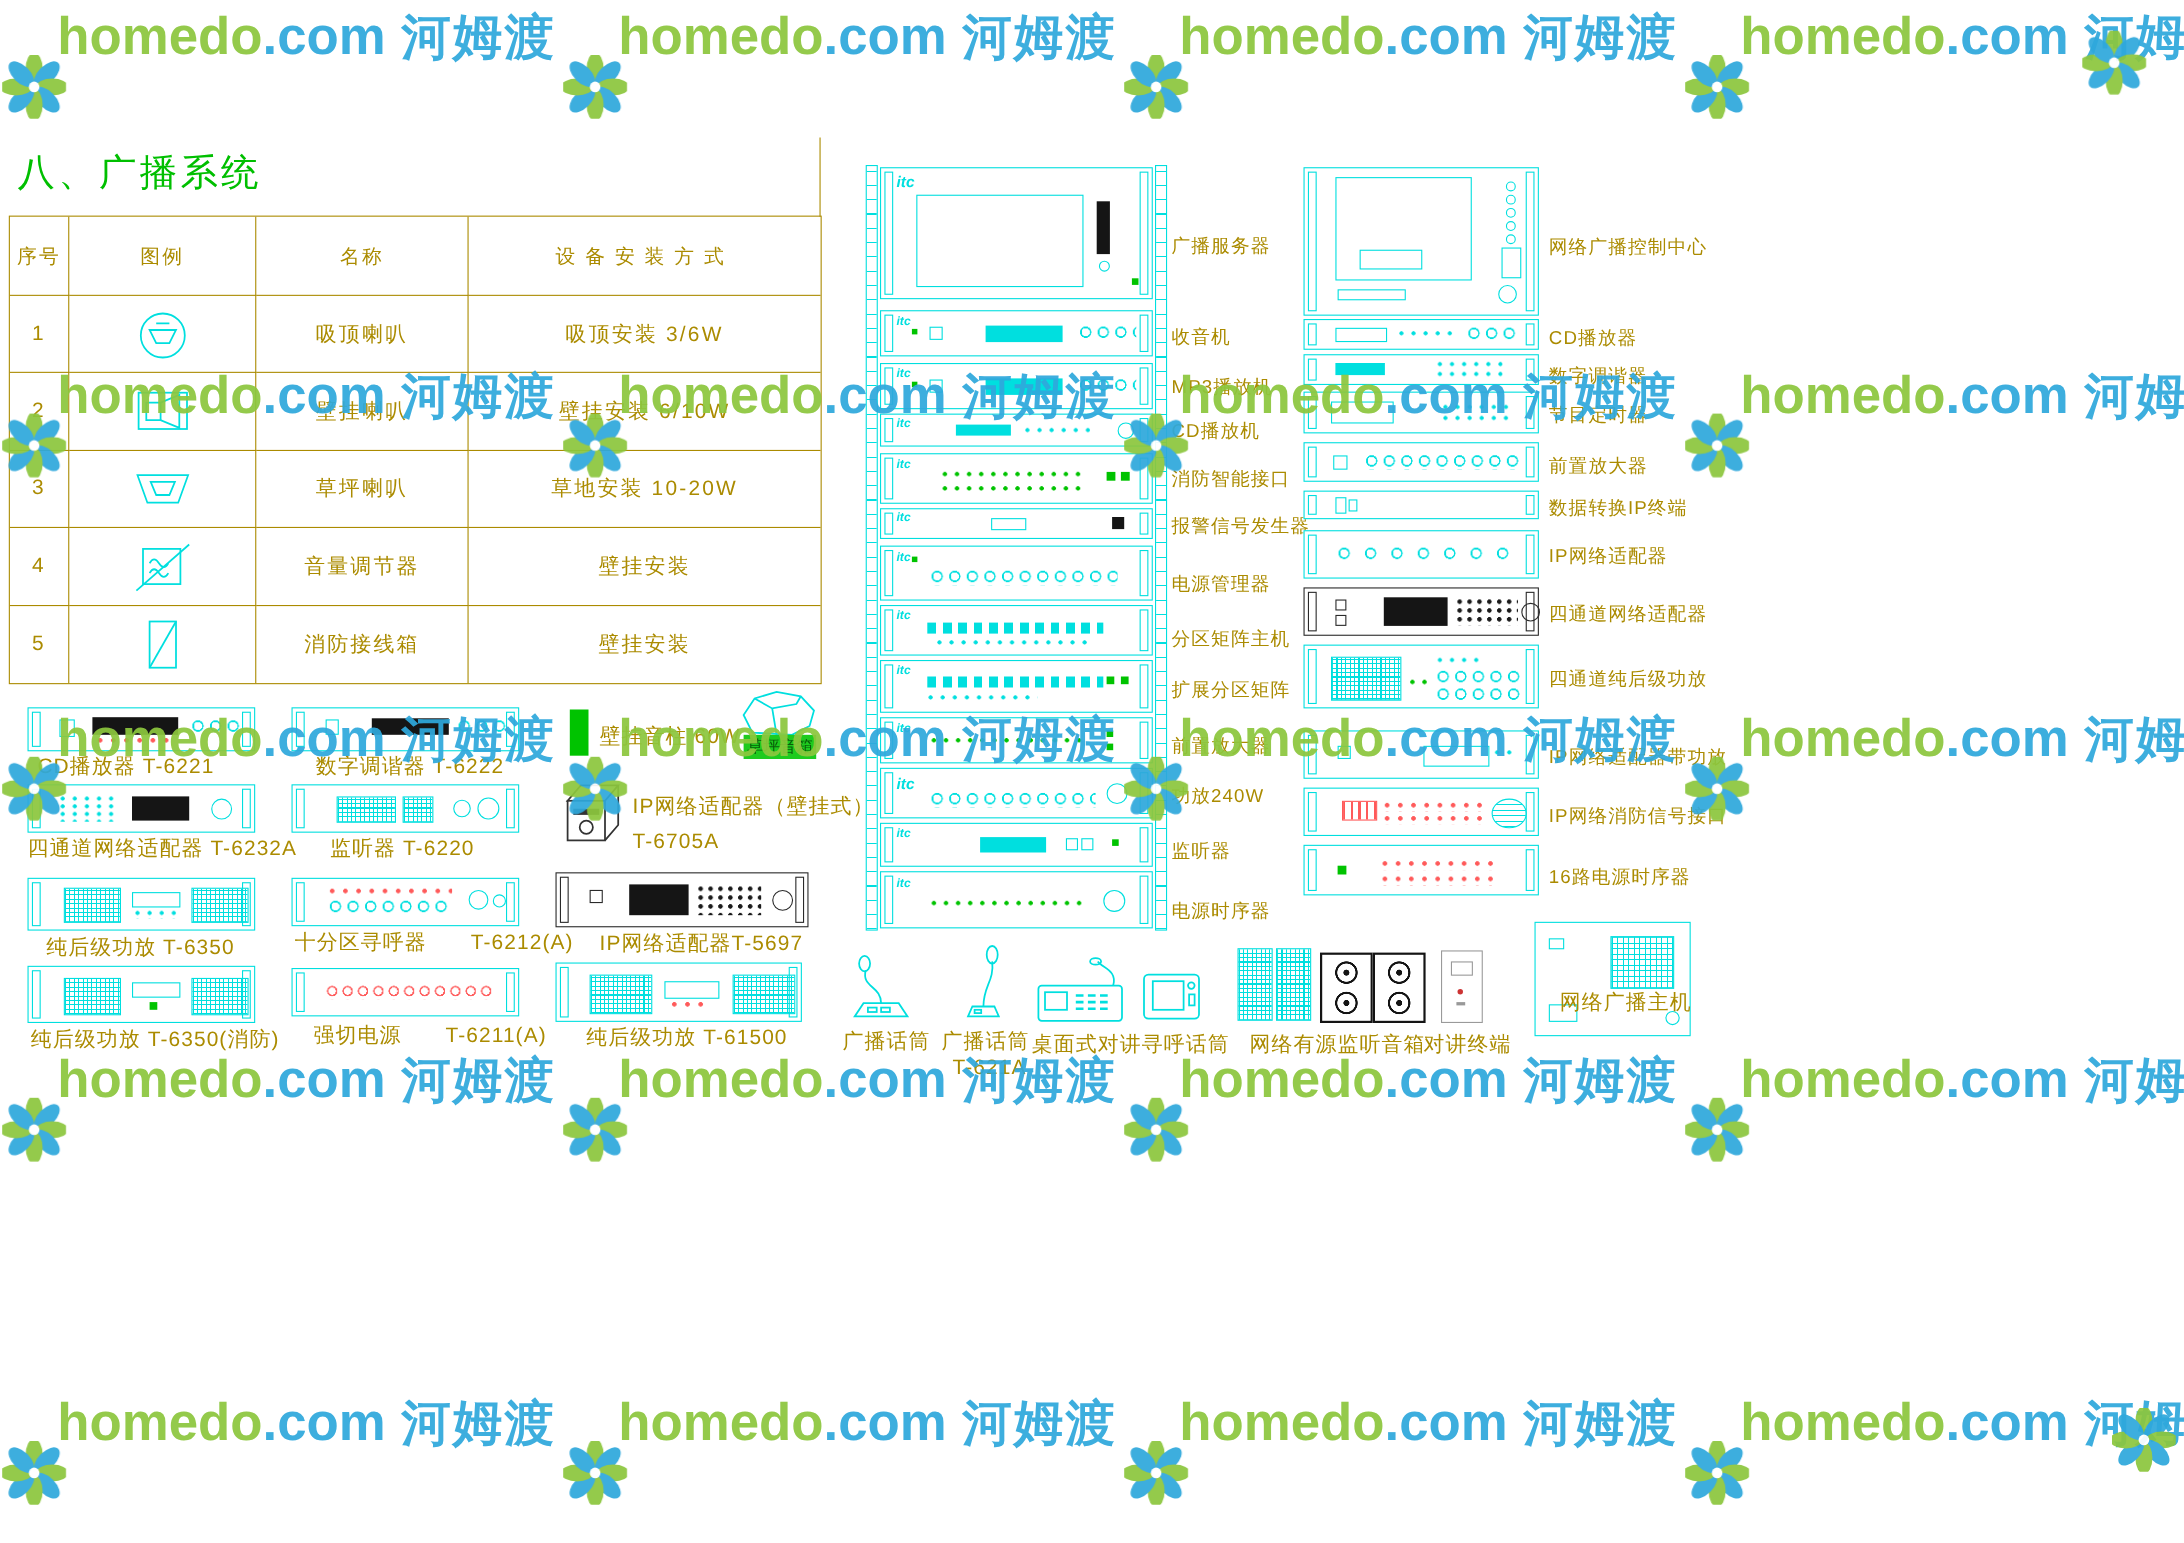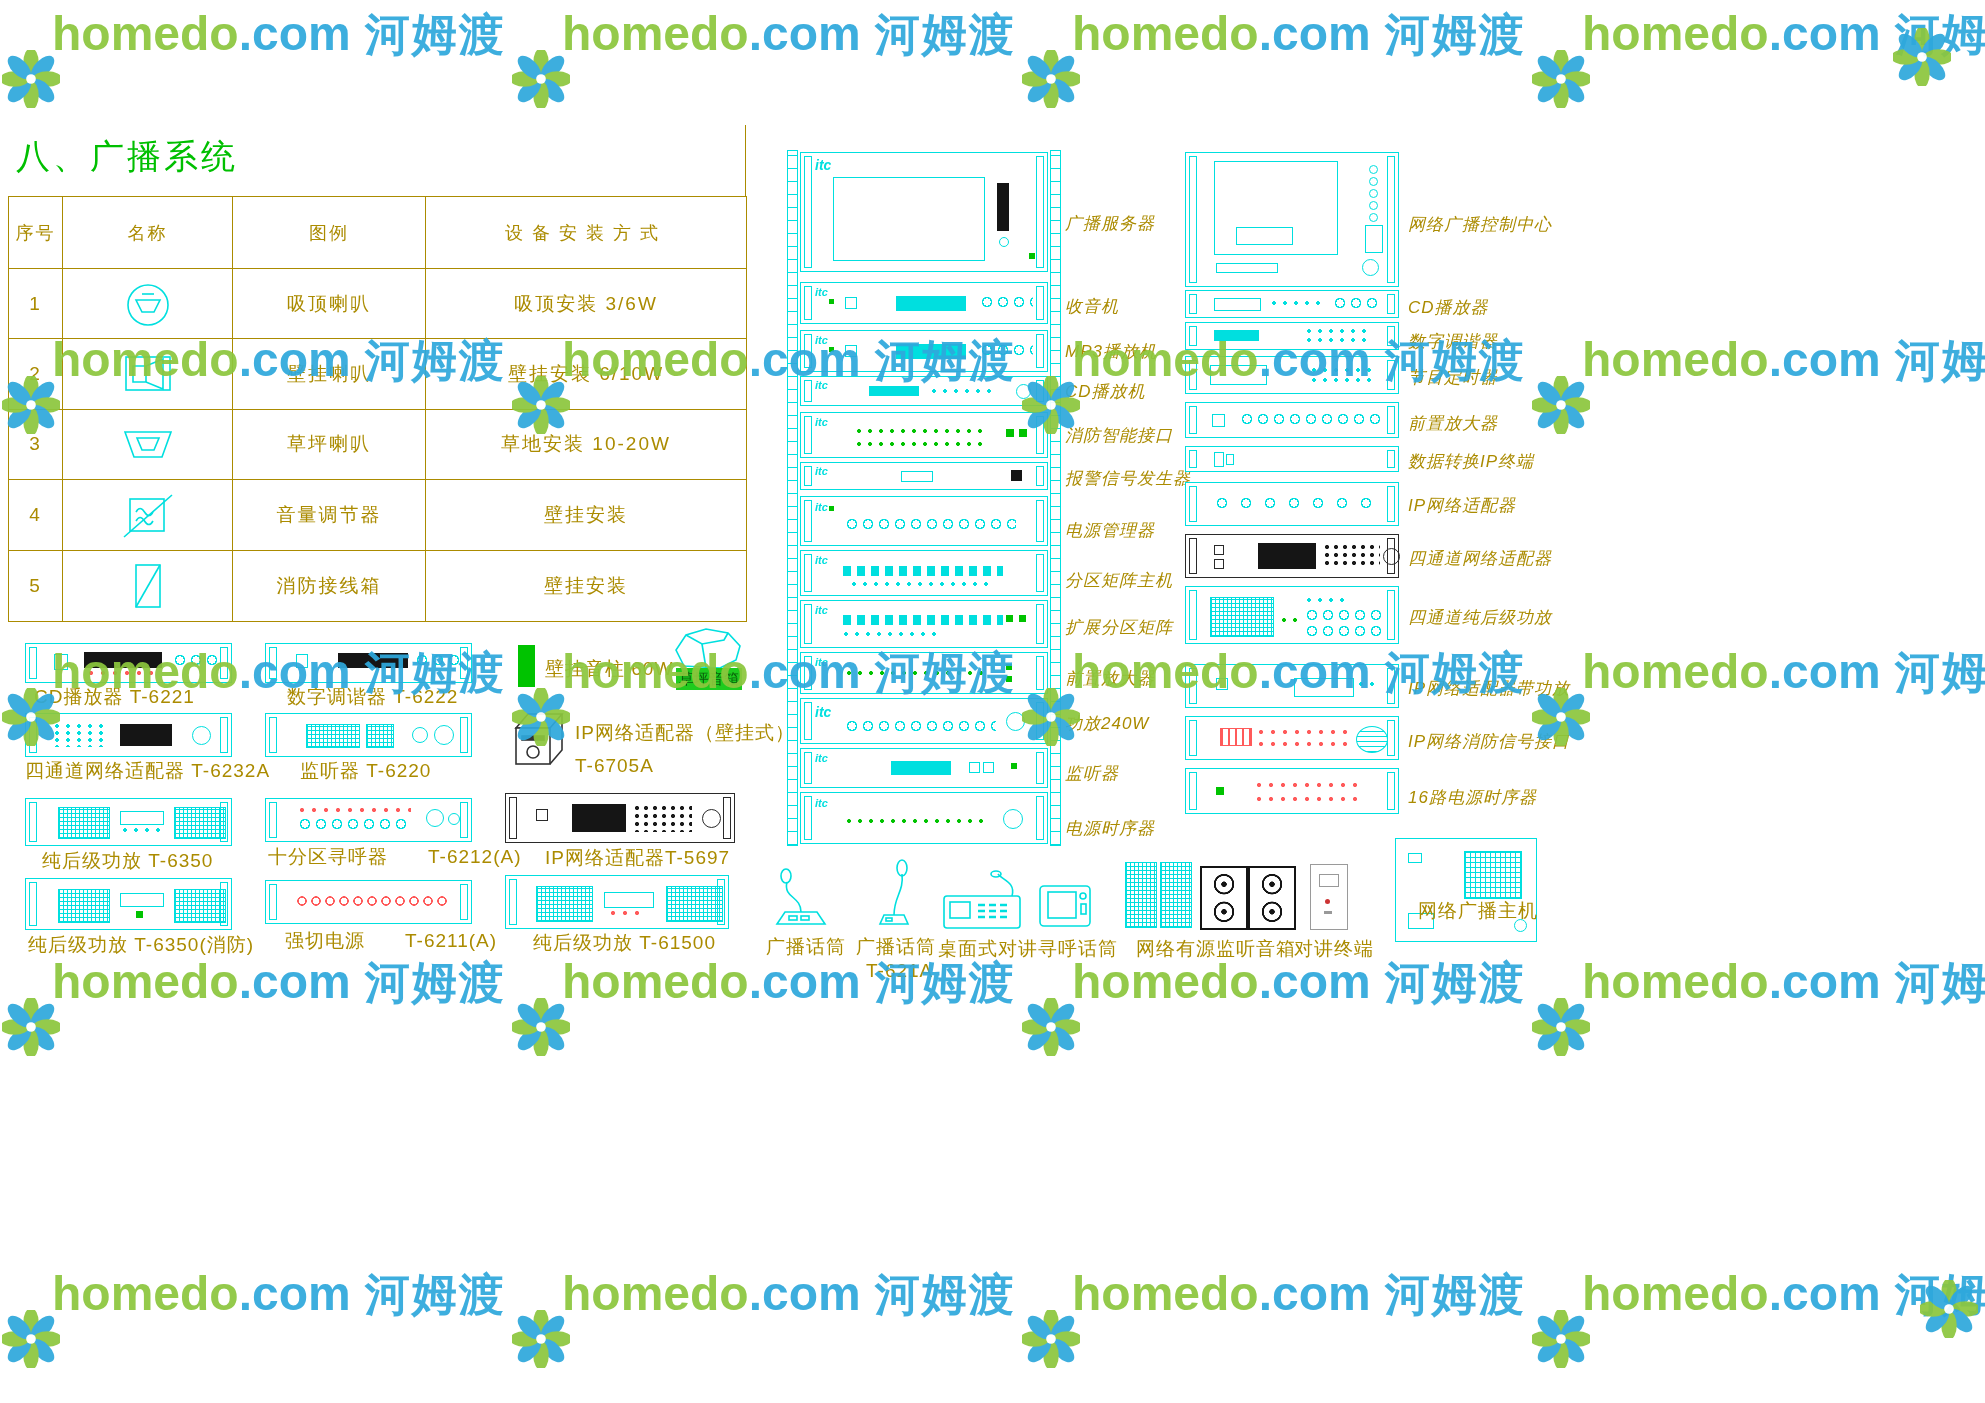--- a/index.html
+++ b/index.html
@@ -35,21 +35,21 @@
 
   
   .dev{position:absolute;border:1.5px solid var(--cy);background:#fff;z-index:2;}
   .dev::before,.dev::after{content:"";position:absolute;top:3px;bottom:3px;width:6px;border:1px solid var(--cy);}
   .dev::before{left:3px}.dev::after{right:3px}
   .dev.dark{border-color:#2a2a2a}
   .dev.dark::before,.dev.dark::after{border-color:#2a2a2a}
   .dev.noear::before,.dev.noear::after{display:none}
 
   .lbl{position:absolute;color:var(--ol);font-size:19px;white-space:nowrap;z-index:2;letter-spacing:1px;}
-  .sl{font-size:17px;font-style:italic;}
+  .sl{font-size:17px;}
 
   .lcd{background:var(--cy);}
   .scr{border:1px solid var(--cy);}
   .scr.m{background-image:repeating-linear-gradient(90deg,var(--cy) 0 1px,transparent 1px 5px),repeating-linear-gradient(0deg,var(--cy) 0 1px,transparent 1px 5px);}
   .blk{background:#151515;}
   .msh{background-image:repeating-linear-gradient(90deg,var(--cy) 0 1px,transparent 1px 4px),repeating-linear-gradient(0deg,var(--cy) 0 1px,transparent 1px 4px);border:1px solid var(--cy);}
   .dts{background-image:radial-gradient(circle at 3px 3px,var(--cy) 1.6px,transparent 2.1px);background-size:11px 7px;}
   .dtg{background-image:radial-gradient(circle at 3px 3px,var(--gr) 1.7px,transparent 2.2px);background-size:11px 8px;}
   .dtr{background-image:radial-gradient(circle at 3px 3px,var(--rd) 1.8px,transparent 2.3px);background-size:12px 8px;}
   .dtk{background-image:radial-gradient(circle at 3px 3px,#1a1a1a 1.8px,transparent 2.3px);background-size:9px 8px;}
@@ -167,22 +167,22 @@
     </svg>
   <svg class="wmf2" style="left:1920px;top:1280px" viewBox="-30 -30 60 60">
       <use href="#flw"></use>
     </svg>
 
   <div class="title">八、广播系统</div>
 
   <div class="vstub"></div>
   <div class="tbl">
     <div class="tc th">序号</div>
+    <div class="tc th">图例</div>
     <div class="tc th">名称</div>
-    <div class="tc th">图例</div>
     <div class="tc th nr hs">设备安装方式</div>
 
     <div class="tc">1</div>
     <div class="tc">
       <svg class="ic" style="position:static" width="58" height="50" viewBox="0 0 58 50">
           <circle cx="29" cy="26" r="20"></circle>
           <path d="M17 21 h24 l-6 12 h-12 z"></path>
           <path d="M23 15 h12"></path>
         </svg>
     </div>

